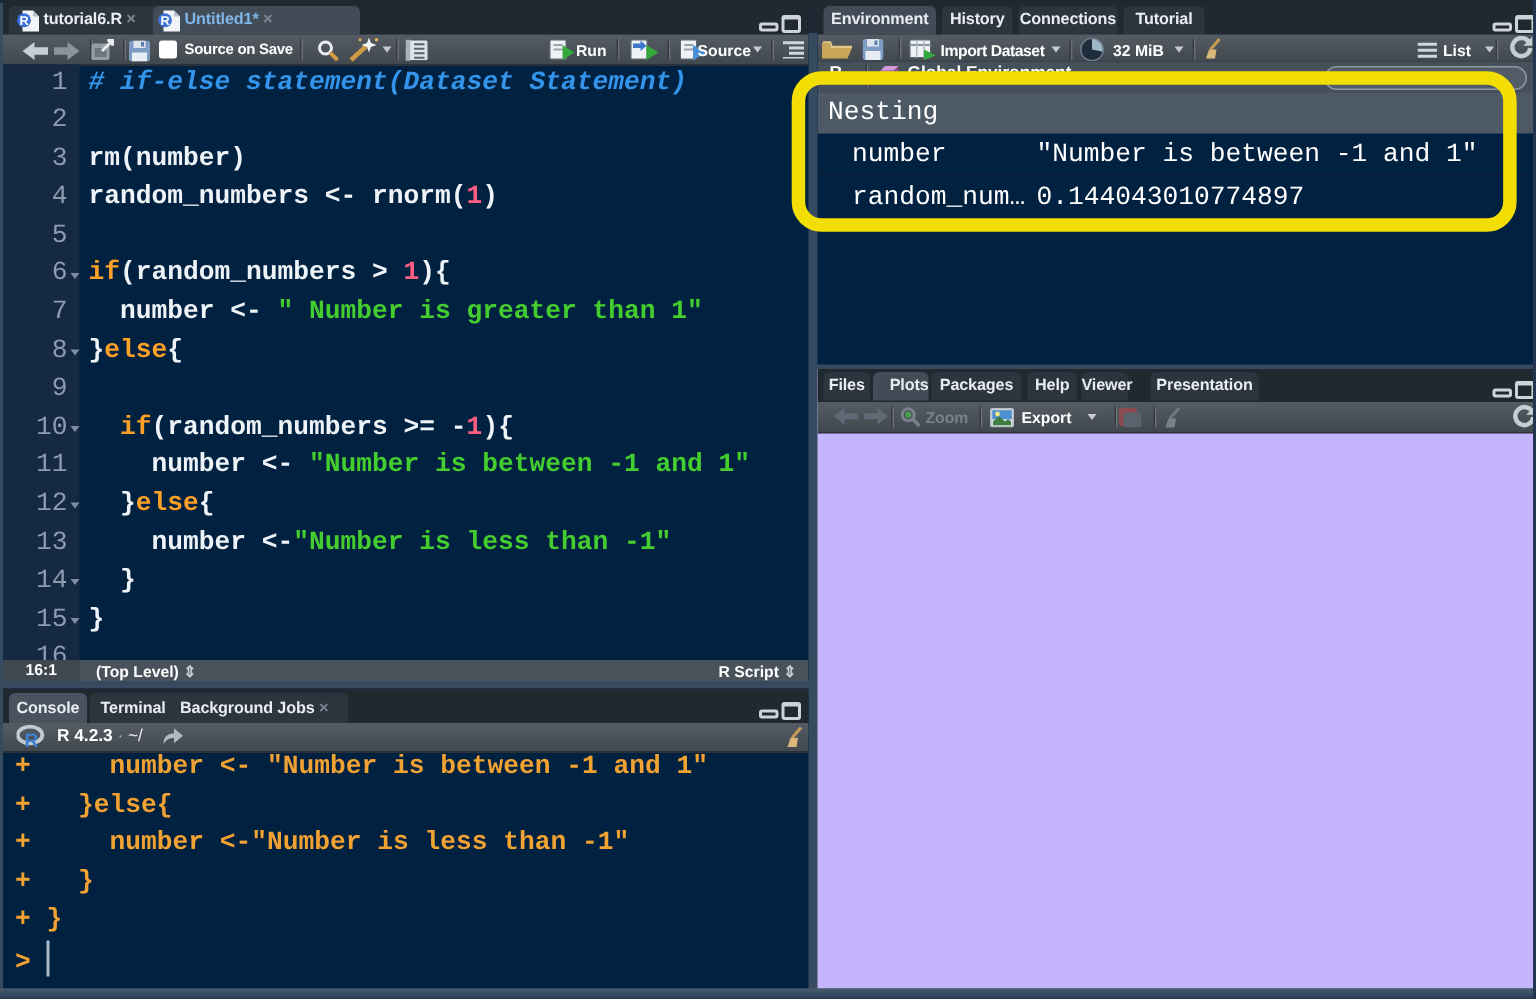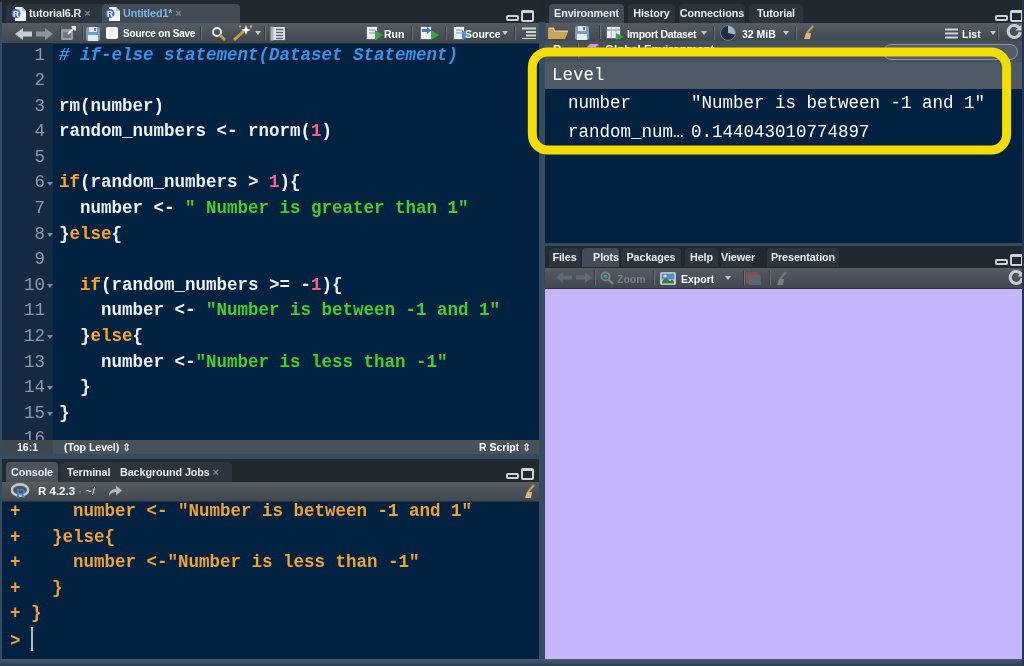--- a/index.html
+++ b/index.html
@@ -258,21 +258,21 @@
         <path d="M1 3 L4 0 L13 0 L10 3 Z" fill="#d49ad6"></path>
         <path d="M10 3 L13 0 L13 9 L10 12 Z" fill="#8e4a90"></path>
       </svg>
     <span style="position:absolute;left:60px;top:2px;color:#fff;font-size:11.5px;font-weight:bold">Global Environment</span>
     <div class="caret" style="left:175px;top:8px"></div>
     <div style="position:absolute;left:338px;top:3px;width:133px;height:14px;border:1px solid #8d98a2;border-radius:8px;background:#525c66"></div>
   </div>
   <div style="position:absolute;left:2px;right:0;top:114px;height:1px;background:#0b1f39"></div>
 <div style="position:absolute;left:2px;right:0;top:143px;height:1px;background:#0b1f39"></div>
 
-  <div class="mono" style="position:absolute;left:0;top:60px;right:0;height:27px;background:#4d5a66;color:#fff;font-size:17.5px;line-height:27px;padding-left:7px">Level</div>
+  <div class="mono" style="position:absolute;left:0;top:60px;right:0;height:27px;background:#4d5a66;color:#fff;font-size:17.5px;line-height:27px;padding-left:7px">Nesting</div>
   <div class="mono" style="position:absolute;left:23px;top:86.5px;color:#fff;font-size:17.5px;line-height:29px;white-space:pre">number
 random_num…</div>
   <div class="mono" style="position:absolute;left:146px;top:86.5px;color:#fff;font-size:17.5px;line-height:29px;white-space:pre">"Number is between -1 and 1"
 0.144043010774897</div>
 </div>
 
 <div class="pane" id="plotpane" style="left:545px;top:246px;width:477px;height:413px;background:#c4b5fd">
   <div class="tabbar" style="height:22px">
     <div class="tab" style="left:4px;width:31px;text-align:center">Files</div>
     <div class="tab act" style="left:37px;width:37px;text-align:right">Plots</div>

